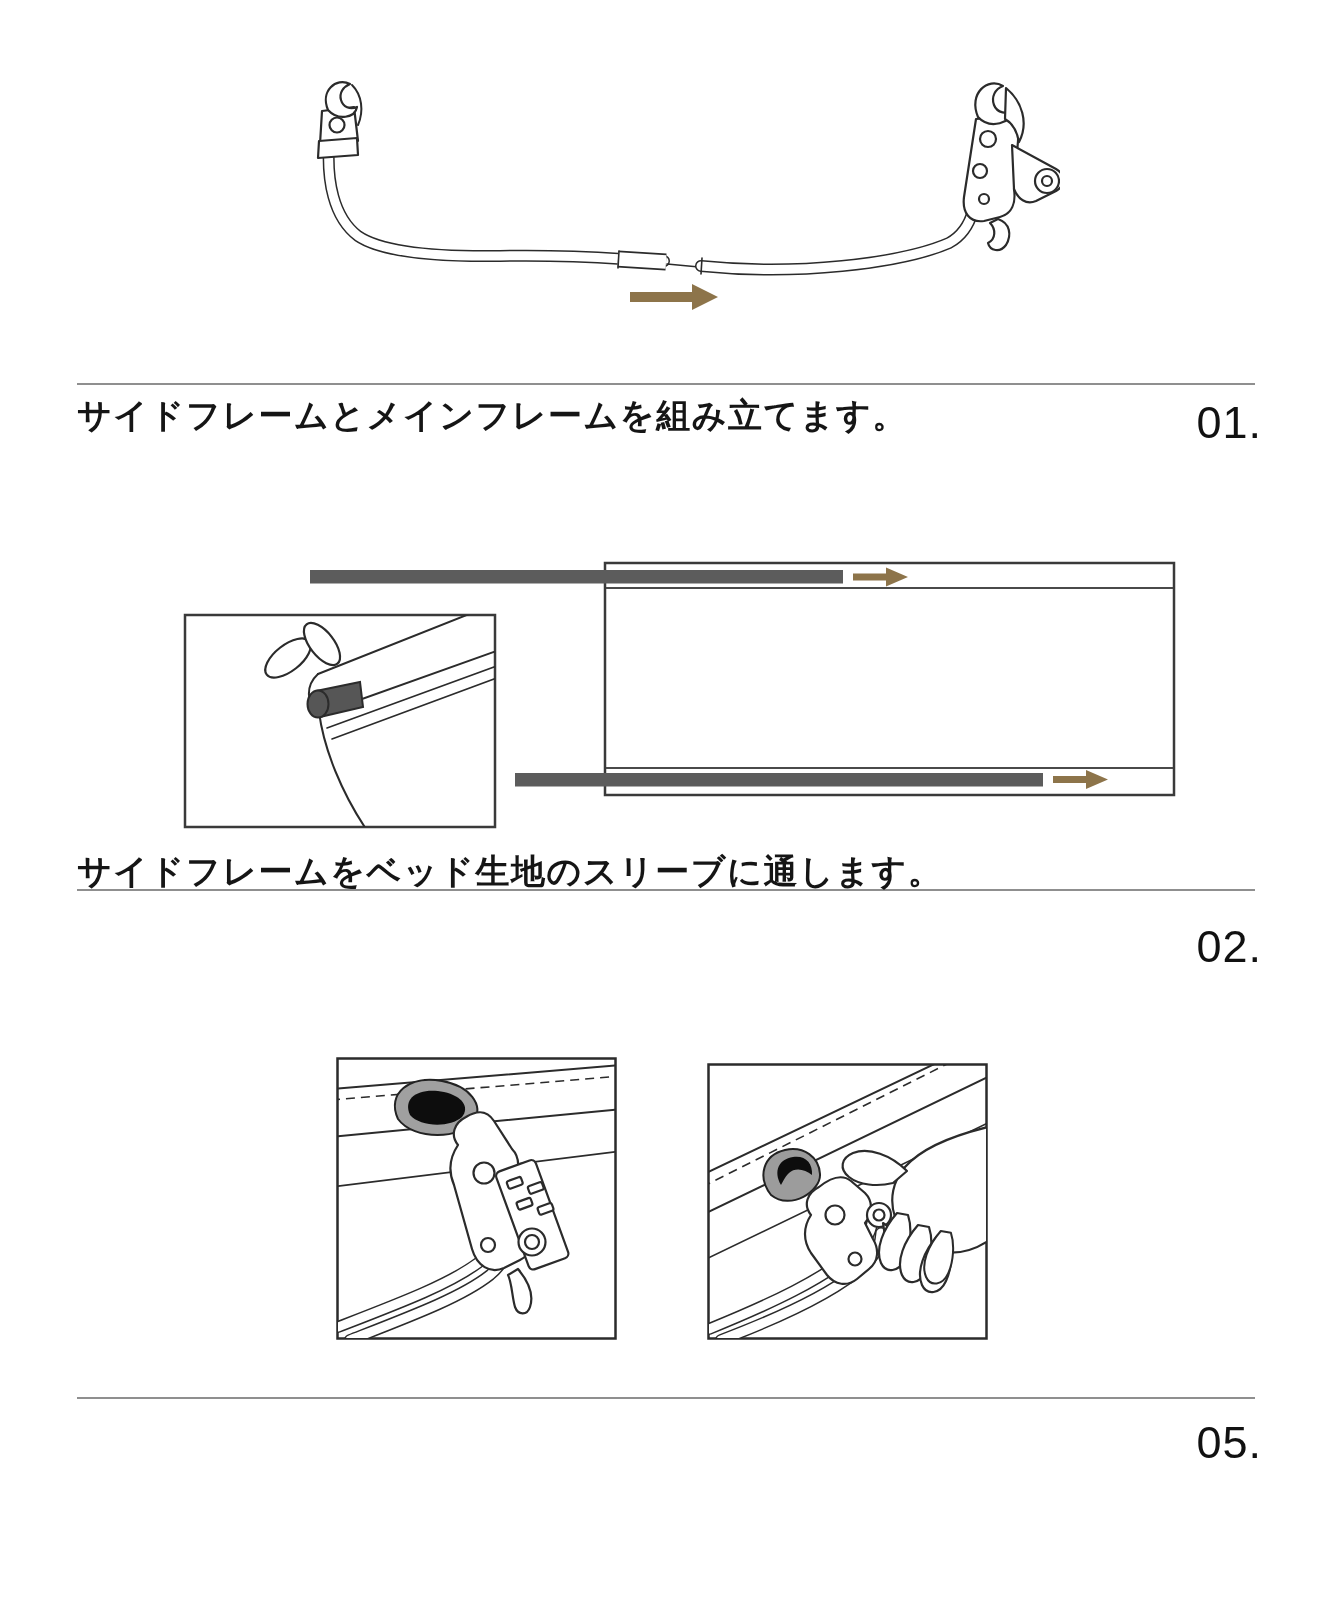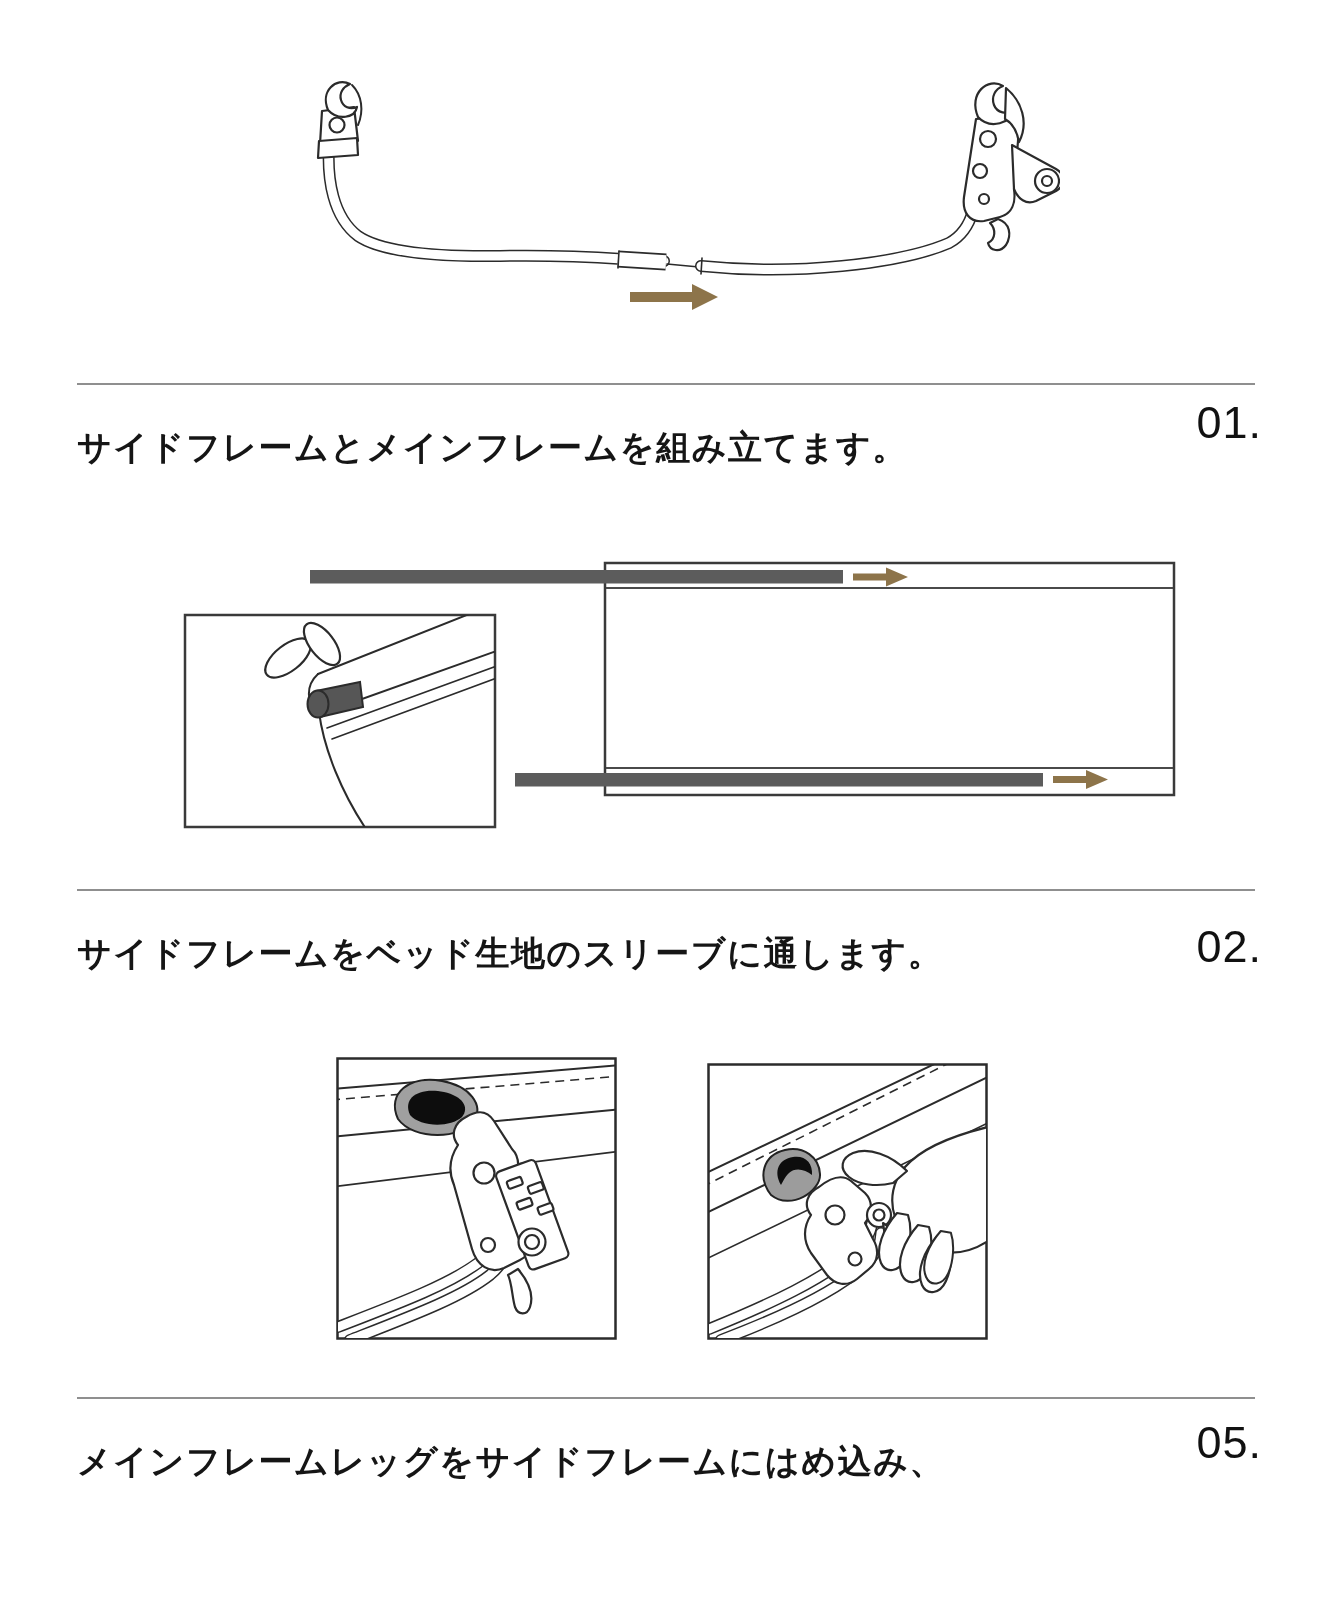--- a/index.html
+++ b/index.html
@@ -13,21 +13,20 @@
   .fig{position:absolute;}
   .sep{
     position:absolute;left:77px;width:1178px;height:2px;
     background:#8f8f8f;
   }
   .caption{
     position:absolute;left:77px;
     font-size:34px;font-weight:600;color:#151515;
     letter-spacing:1.5px;line-height:48px;
     white-space:nowrap;
-    margin-top:32px;
   }
   .stepnum{
     position:absolute;right:71px;text-align:right;
     font-size:45px;font-weight:500;color:#111111;
     letter-spacing:1px;line-height:46px;
   }
   svg{display:block;}
   .ln{fill:none;stroke:#2b2b2b;stroke-width:2;stroke-linecap:round;stroke-linejoin:round;}
   .ln15{fill:none;stroke:#2b2b2b;stroke-width:1.6;stroke-linecap:round;}
   .wh{fill:#ffffff;stroke:#2b2b2b;stroke-width:2.2;stroke-linejoin:round;}
@@ -121,21 +120,21 @@
         <ellipse class="wh" cx="118" cy="113" rx="27" ry="13" transform="rotate(-38 118 113)"></ellipse>
         <ellipse class="wh" cx="152" cy="99" rx="25" ry="12" transform="rotate(52 152 99)"></ellipse>
 
         <polygon points="146,146 190,137 193,162 150,172" fill="#565656" stroke="#2b2b2b" stroke-width="2"></polygon>
         <ellipse cx="148" cy="159" rx="10.5" ry="13.5" fill="#565656" stroke="#2b2b2b" stroke-width="2"></ellipse>
       </g>
     </svg>
   </div>
 
   <div class="sep" style="top:889px;"></div>
-  <div class="caption" style="top:897px;">
+  <div class="caption" style="top:847px;">
     <span>サイドフレームをベッド生地のスリーブに通します。</span>
   </div>
   <div class="stepnum" style="top:924px;">02.</div>
 
   <div class="fig" style="left:336px;top:1057px;width:281px;height:283px;">
     <svg width="281" height="283" viewBox="0 0 281 283">
       <defs>
           <clipPath id="box3a">
             <rect x="2" y="2" width="277" height="279"></rect>
           </clipPath>
@@ -226,17 +225,16 @@
           <path class="wh" transform="translate(21,12)" d="M 190 150 C 176 166, 168 186, 174 200 C 179 211, 192 209, 198 196 C 204 183, 205 164, 201 152 Z"></path>
           <path class="wh" transform="translate(41,22)" d="M 190 150 C 176 166, 168 186, 174 200 C 179 211, 192 209, 198 196 C 204 183, 205 164, 201 152 Z"></path>
           <path class="wh" transform="translate(59,30) scale(0.92)" d="M 190 150 C 176 166, 168 186, 174 200 C 179 211, 192 209, 198 196 C 204 183, 205 164, 201 152 Z"></path>
         </g>
       </g>
     </svg>
   </div>
 
   <div class="sep" style="top:1397px;"></div>
   <div class="caption" style="top:1405px;">
-    <div>メインフレームレッグをサイドフレームにはめ込み、</div>
   </div>
   <div class="stepnum" style="top:1420px;">05.</div>
 
 </div>
 
 </body></html>

